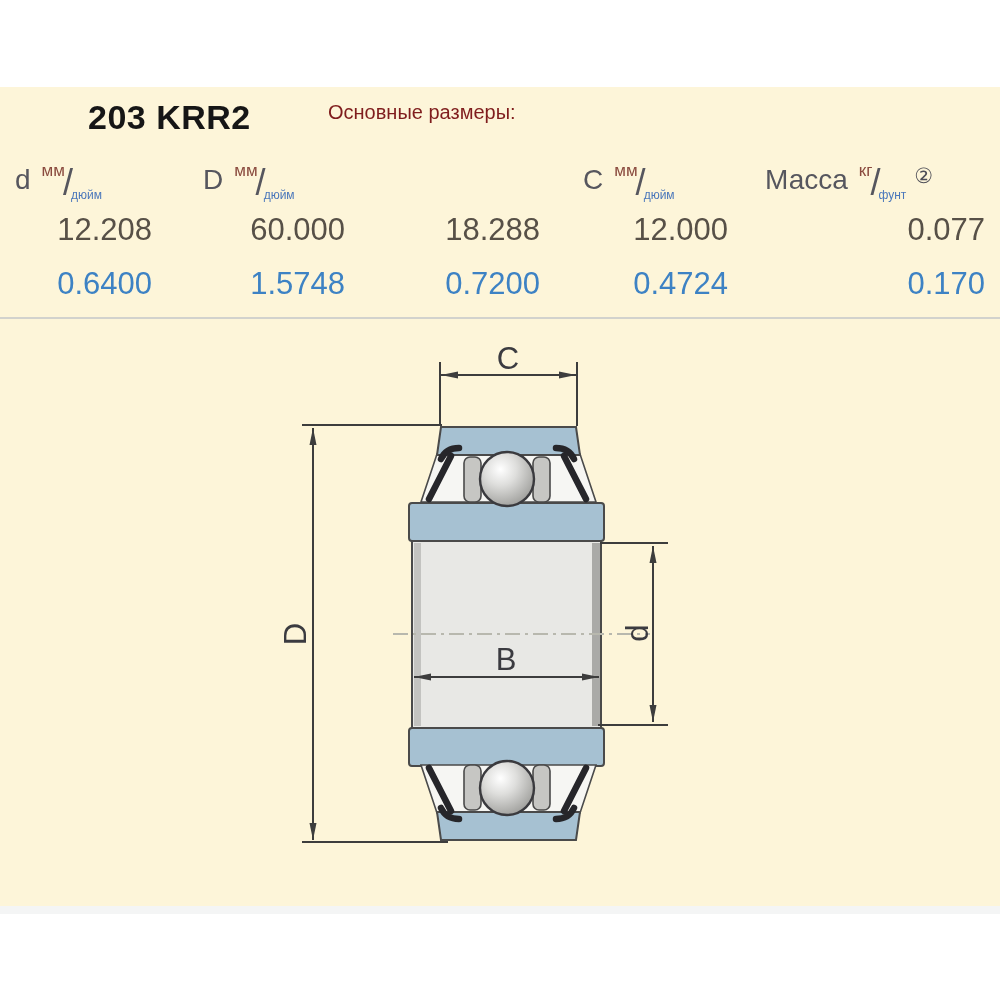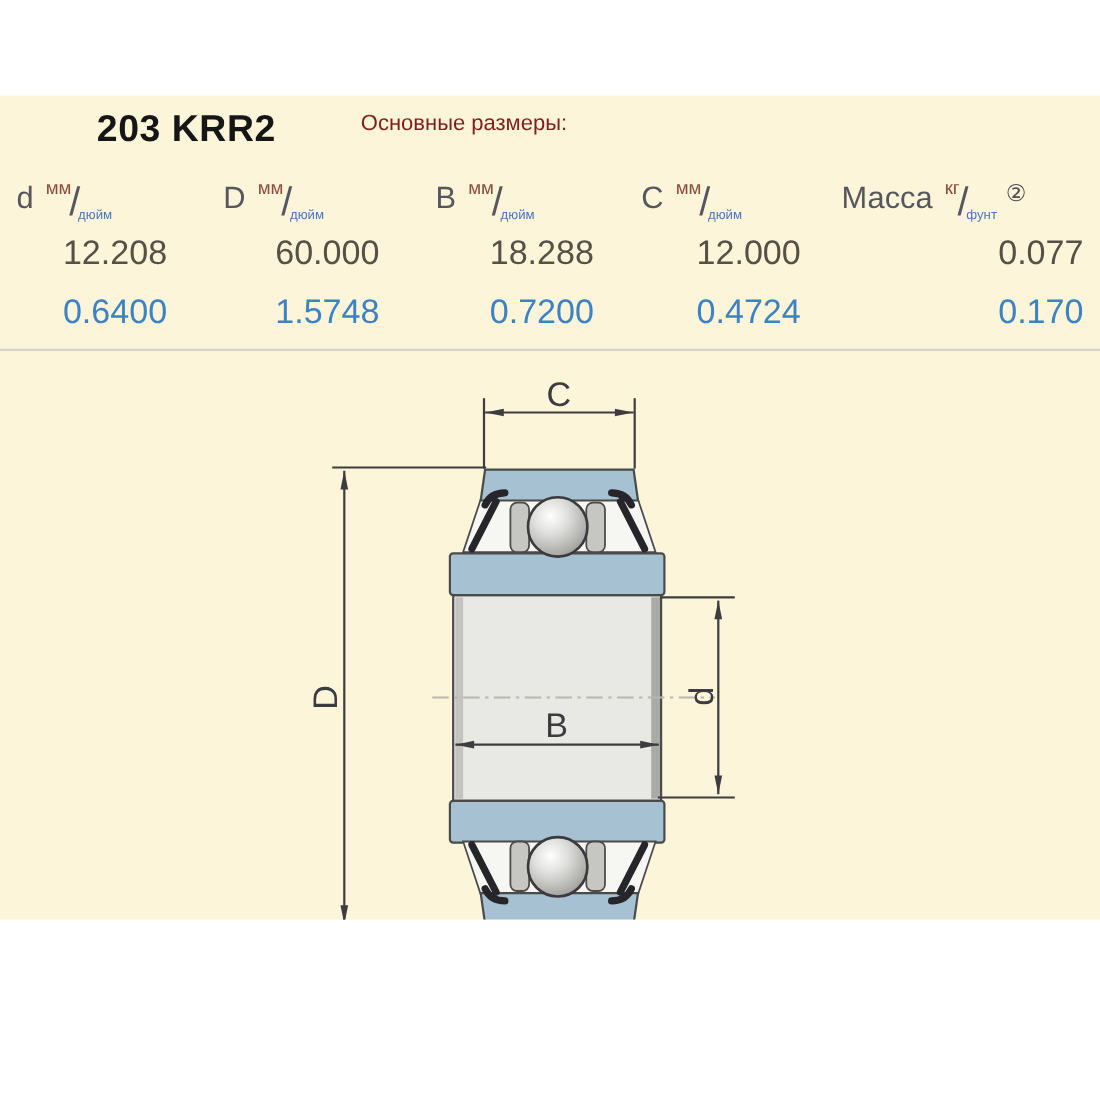--- a/index.html
+++ b/index.html
@@ -1,17 +1,17 @@
 <!DOCTYPE html>
 <html><head>
 <meta charset="utf-8">
 <style>
   * { margin:0; padding:0; box-sizing:border-box; }
   html,body { width:1000px; height:1000px; background:#ffffff; font-family:"Liberation Sans", sans-serif; }
-  .page { position:relative; width:1000px; height:836px; background:#ffffff; overflow:hidden; }
+  .page { position:relative; width:1000px; height:1000px; background:#ffffff; overflow:hidden; }
 
   .top-white-band { position:absolute; left:0; top:0; width:1000px; height:87px; background:#ffffff; }
   .content-area  { position:absolute; left:0; top:87px; width:1000px; height:819px; background:#fdf5d9; }
   .bottom-strip  { position:absolute; left:0; top:906px; width:1000px; height:8px; background:#f4f5f5; }
   .bottom-white  { position:absolute; left:0; top:914px; width:1000px; height:86px; background:#ffffff; }
 
   .title    { position:absolute; left:88px; top:98px; font-size:34px; font-weight:bold; color:#161616; letter-spacing:0.5px; }
   .subtitle { position:absolute; left:328px; top:101px; font-size:20px; font-weight:500; color:#7f1d1d; }
 
   .hdr { position:absolute; top:161px; white-space:nowrap; }
@@ -35,21 +35,20 @@
 
 <div class="page">
   <div class="top-white-band"></div>
   <div class="content-area"></div>
 
   <div class="title">203 KRR2</div>
   <div class="subtitle">Основные размеры:</div>
 
   <span class="hdr" style="left:15px"><span class="hletter">d</span><span class="hsup">мм</span><span class="hslash">/</span><span class="hsub">дюйм</span></span>
   <span class="hdr" style="left:203px"><span class="hletter">D</span><span class="hsup">мм</span><span class="hslash">/</span><span class="hsub">дюйм</span></span>
-  <span class="hdr" style="left:396px"><span class="hletter">B</span><span class="hsup">мм</span><span class="hslash">/</span><span class="hsub">дюйм</span></span>
   <span class="hdr" style="left:583px"><span class="hletter">C</span><span class="hsup">мм</span><span class="hslash">/</span><span class="hsub">дюйм</span></span>
   <span class="hdr" style="left:765px"><span class="hletter">Масса</span><span class="hsup">кг</span><span class="hslash">/</span><span class="hsub">фунт</span><span class="hnote">②</span></span>
 
   <div class="row-mm">
     <span class="cell" style="left:0;width:152px">12.208</span>
     <span class="cell" style="left:145px;width:200px">60.000</span>
     <span class="cell" style="left:340px;width:200px">18.288</span>
     <span class="cell" style="left:528px;width:200px">12.000</span>
     <span class="cell" style="left:785px;width:200px">0.077</span>
   </div>

